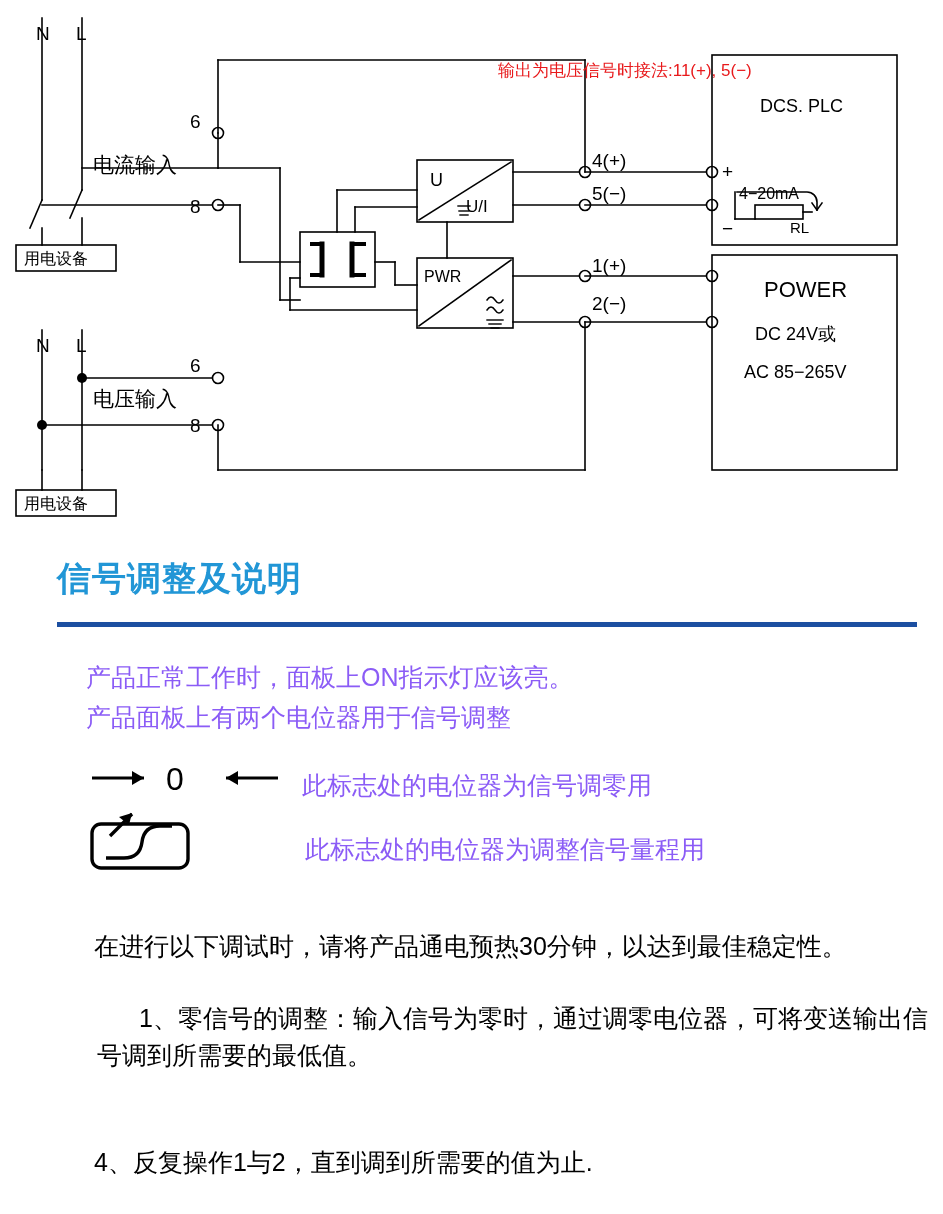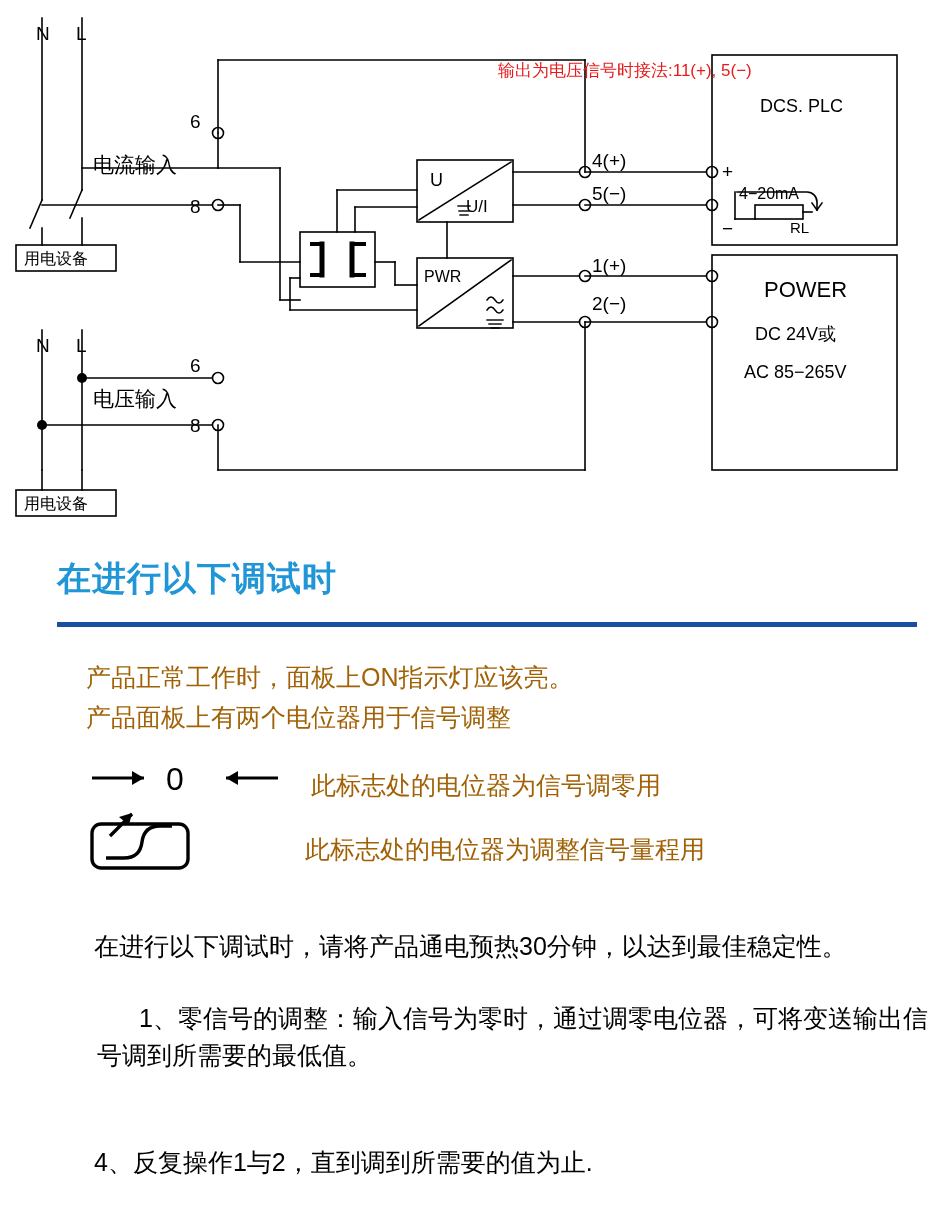--- a/index.html
+++ b/index.html
@@ -48,21 +48,21 @@
     width: 860px;
     height: 5px;
     background: #1c4fa1;
   }
 
   
   .body-text {
     position: absolute;
     font-size: 25px;
     line-height: 34px;
-    color: #a16207;
+    color: #8b5cf6;
     white-space: nowrap;
   }
   .para {
     position: absolute;
     font-size: 25px;
     line-height: 37px;
     color: #000000;
   }
 
   .line-a { left: 86px; top: 660px; }
@@ -70,21 +70,21 @@
 
   .zero-mark {
     position: absolute;
     left: 88px;
     top: 756px;
     width: 195px;
     height: 44px;
   }
   .zero-desc {
     position: absolute;
-    left: 311px;
+    left: 302px;
     top: 768px;
   }
   .span-mark {
     position: absolute;
     left: 88px;
     top: 810px;
     width: 110px;
     height: 60px;
   }
   .span-desc {
@@ -274,21 +274,21 @@
       <text x="790" y="233" font-size="15">RL</text>
 
       <text x="764" y="297" font-size="22">POWER</text>
       <text x="755" y="340" font-size="18">DC 24V或</text>
       <text x="744" y="378" font-size="18">AC 85−265V</text>
     </svg>
   </div>
 
   <div class="note-red">输出为电压信号时接法:11(+), 5(−)</div>
 
-  <div class="section-heading">在进行以下调试时</div>
+  <div class="section-heading">信号调整及说明</div>
   <div class="heading-rule"></div>
 
   <div class="body-text line-a">产品正常工作时，面板上ON指示灯应该亮。</div>
   <div class="body-text line-b">产品面板上有两个电位器用于信号调整</div>
 
   <div class="zero-mark">
     <svg width="195" height="44" viewBox="0 0 195 44" xmlns="http://www.w3.org/2000/svg">
       <g stroke="#000000" stroke-width="3.2" fill="none">
         <line x1="4" y1="22" x2="56" y2="22"></line>
         <polygon points="56,22 44,15 44,29" fill="#000000" stroke="none"></polygon>

